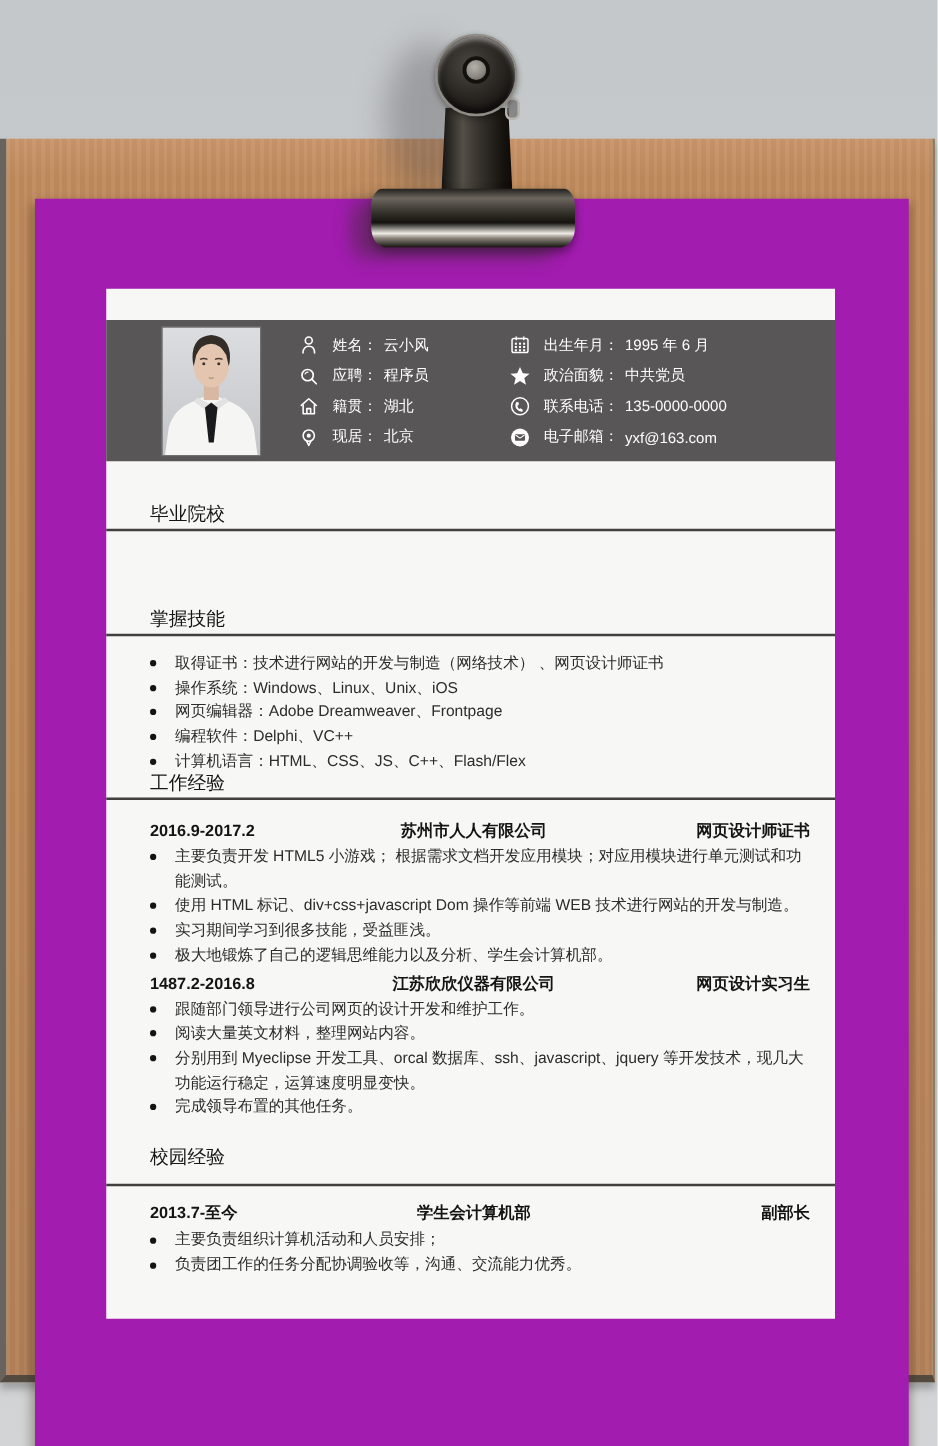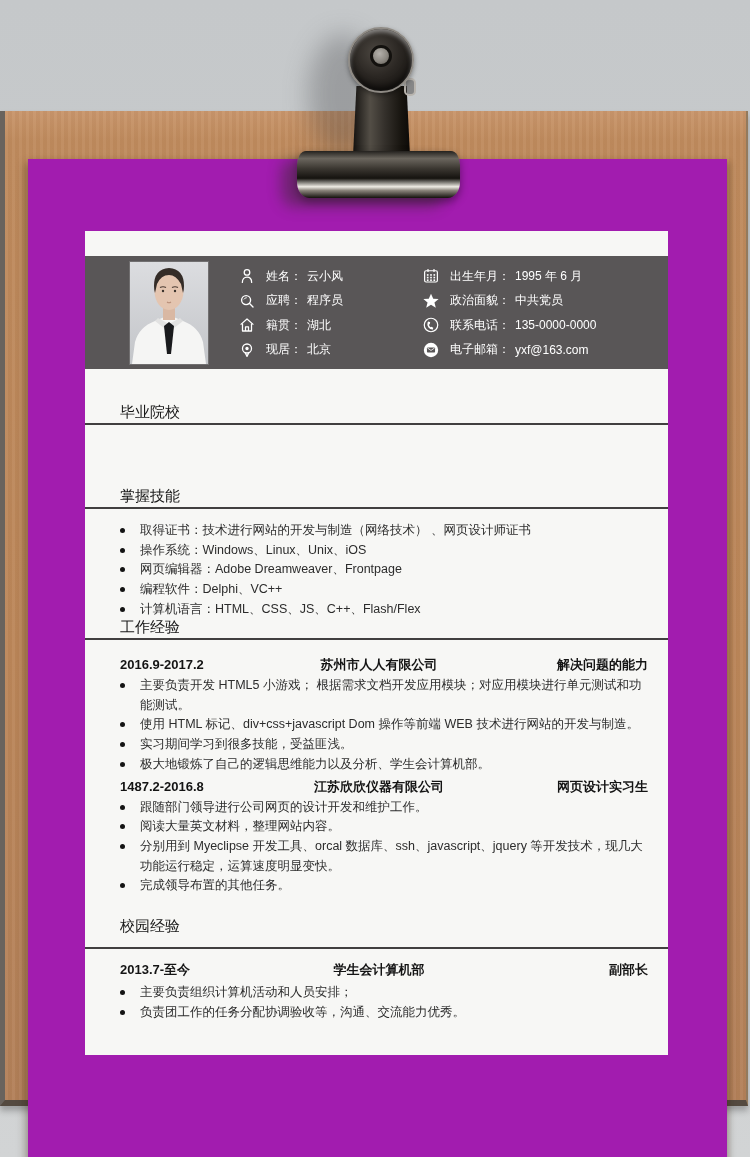--- a/index.html
+++ b/index.html
@@ -41,21 +41,21 @@
   .id-header {
     position:absolute; left:0; top:25px; width:583px; height:113px;
     background:#595657;
   }
   .photo {
     position:absolute; left:45px; top:6px; width:78px; height:102px;
     box-shadow: 0 0 0 1px rgba(255,255,255,.15);
   }
   .info-col { position:absolute; top:8px; }
   .col-1 { left:152px; }
-  .col-2 { left:336px; }
+  .col-2 { left:321px; }
   .info-row { display:flex; align-items:center; height:24.5px; }
   .info-icon { width:19px; height:19px; flex:none; margin-right:10px; display:flex; align-items:center; justify-content:center; }
   .info-icon svg { width:18px; height:18px; display:block; }
   .info-label, .info-value { font-size:12px; color:#ffffff; white-space:nowrap; }
   .info-label { margin-right:5px; }
 
   
   .section { position:absolute; left:0; width:583px; }
   .section h2 {
     font-size:15px; font-weight:400; color:#161616;
@@ -86,21 +86,21 @@
   }
   .job-head .jh-company { text-align:center; }
   .job-head .jh-role { text-align:right; }
   .jh1 { margin-top:16px; }
   .jh2 { margin-top:3px; }
   .jh-campus { margin-top:12px; }
 
   ul.bullets { list-style:none; padding:0 20px 0 35px; margin:0; }
   ul.bullets.skills { margin-top:12px; }
   ul.bullets.job { margin-top:2px; }
-  ul.bullets.campus { margin-top:4px; }
+  ul.bullets.campus { margin-top:4px;font-family:Liberation Mono, monospace; }
   ul.bullets li { display:flex; line-height:19.7px; font-size:12.5px; color:#2c2c2c; }
   .dot { flex:none; width:5px; height:5px; border-radius:50%; background:#141414; margin:7px 15px 0 0; }
 
   
   .clip { position:absolute; left:0; top:0; width:750px; height:230px; pointer-events:none; }
   .clip-wall-shadow {
     position:absolute; left:308px; top:34px; width:70px; height:120px;
     background:rgba(60,60,62,.30); border-radius:50%; filter:blur(12px);
   }
   .clip-knob {
@@ -300,21 +300,21 @@
       </ul>
     </div>
 
     <div class="section sec-work">
       <h2>工作经验</h2>
       <div class="rule"></div>
 
       <div class="job-head jh1">
         <span>2016.9-2017.2</span>
         <span class="jh-company">苏州市人人有限公司</span>
-        <span class="jh-role">解决问题的能力</span>
+        <span class="jh-role">网页设计师证书</span>
       </div>
       <ul class="bullets job">
         <li>
             <span class="dot"></span>
             <span>主要负责开发 HTML5 小游戏； 根据需求文档开发应用模块；对应用模块进行单元测试和功能测试。</span>
           </li>
         <li>
             <span class="dot"></span>
             <span>使用 HTML 标记、div+css+javascript Dom 操作等前端 WEB 技术进行网站的开发与制造。</span>
           </li>

